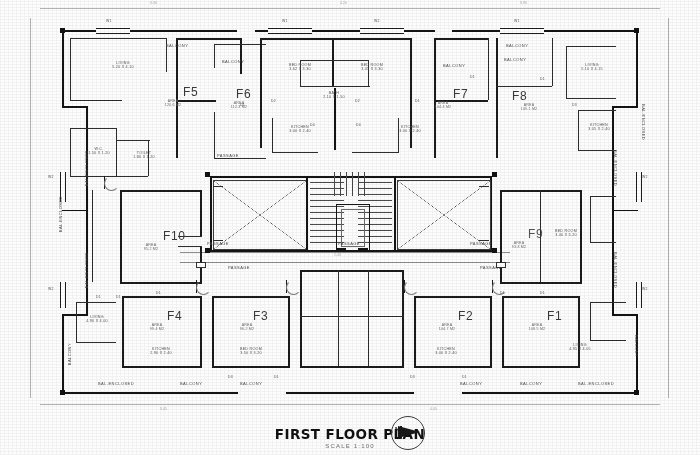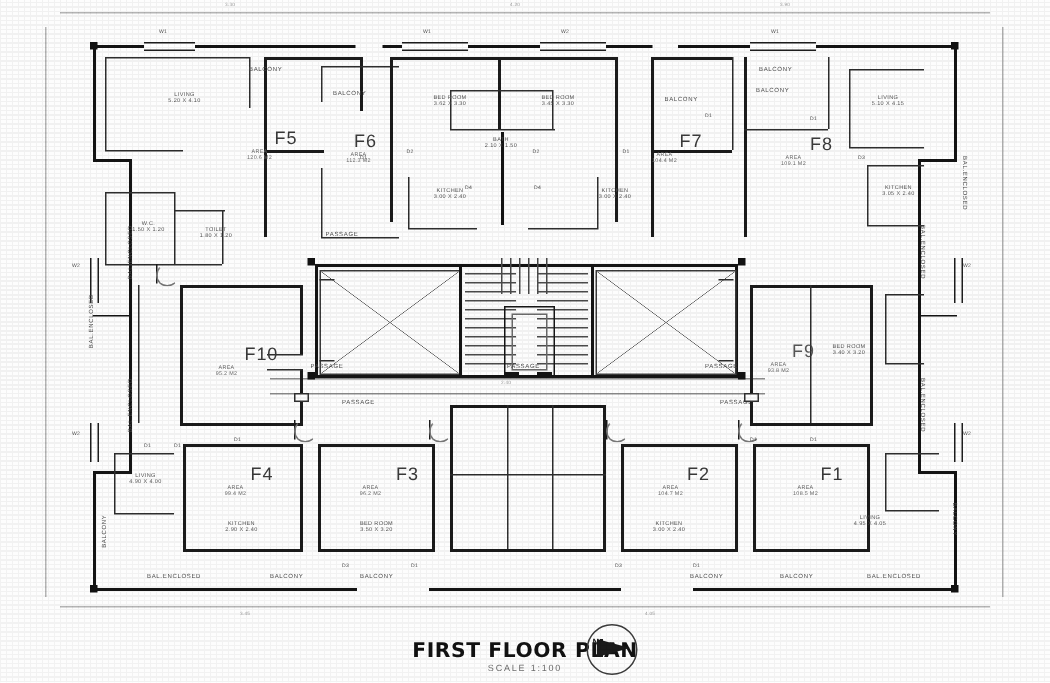--- a/index.html
+++ b/index.html
@@ -199,21 +199,21 @@
   <div class="wall med" style="left:434px;top:100px;width:54px;height:1.6px;"></div>
   <div class="wall thin" style="left:488px;top:38px;width:1.2px;height:62px;"></div>
   <div class="lbl unit" style="left:433px;top:88px;">F7</div>
   <div class="lbl area" style="left:422px;top:102px;width:42px;white-space:pre-line;">AREA
 104.4 M2</div>
   <div class="lbl edge" style="left:443px;top:64px;">BALCONY</div>
 
   <div class="wall med" style="left:496px;top:38px;width:1.6px;height:120px;"></div>
   <div class="wall thin" style="left:552px;top:38px;width:1.2px;height:48px;"></div>
   <div class="wall thin" style="left:496px;top:86px;width:56px;height:1.2px;"></div>
-  <div class="lbl unit" style="left:520px;top:90px;">F8</div>
+  <div class="lbl unit" style="left:492px;top:90px;">F8</div>
   <div class="lbl area" style="left:508px;top:104px;width:42px;white-space:pre-line;">AREA
 109.1 M2</div>
   <div class="lbl edge" style="left:504px;top:58px;">BALCONY</div>
 
   <div class="wall thin" style="left:566px;top:46px;width:50px;height:1.2px;"></div>
   <div class="wall thin" style="left:566px;top:46px;width:1.2px;height:52px;"></div>
   <div class="wall thin" style="left:566px;top:98px;width:50px;height:1.2px;"></div>
   <div class="wall thin" style="left:578px;top:110px;width:38px;height:1.2px;"></div>
   <div class="wall thin" style="left:578px;top:110px;width:1.2px;height:40px;"></div>
   <div class="wall thin" style="left:578px;top:150px;width:38px;height:1.2px;"></div>
@@ -324,21 +324,21 @@
   <div class="wall med" style="left:200px;top:296px;width:1.6px;height:70px;"></div>
   <div class="wall med" style="left:122px;top:366px;width:80px;height:1.6px;"></div>
   <div class="lbl unit" style="left:147px;top:310px;">F4</div>
   <div class="lbl area" style="left:136px;top:324px;width:42px;white-space:pre-line;">AREA
 99.4 M2</div>
 
   <div class="wall med" style="left:212px;top:296px;width:1.6px;height:70px;"></div>
   <div class="wall med" style="left:212px;top:296px;width:78px;height:1.6px;"></div>
   <div class="wall med" style="left:288px;top:296px;width:1.6px;height:70px;"></div>
   <div class="wall med" style="left:212px;top:366px;width:78px;height:1.6px;"></div>
-  <div class="lbl unit" style="left:244px;top:310px;">F3</div>
+  <div class="lbl unit" style="left:233px;top:310px;">F3</div>
   <div class="lbl area" style="left:226px;top:324px;width:42px;white-space:pre-line;">AREA
 96.2 M2</div>
 
   <div class="lbl room-name" style="left:136px;top:348px;width:50px;white-space:pre-line;">KITCHEN
 2.90 X 2.40</div>
   <div class="lbl room-name" style="left:226px;top:348px;width:50px;white-space:pre-line;">BED ROOM
 3.50 X 3.20</div>
 
   <div class="wall thin" style="left:76px;top:302px;width:40px;height:1.2px;"></div>
   <div class="wall thin" style="left:76px;top:302px;width:1.2px;height:40px;"></div>

